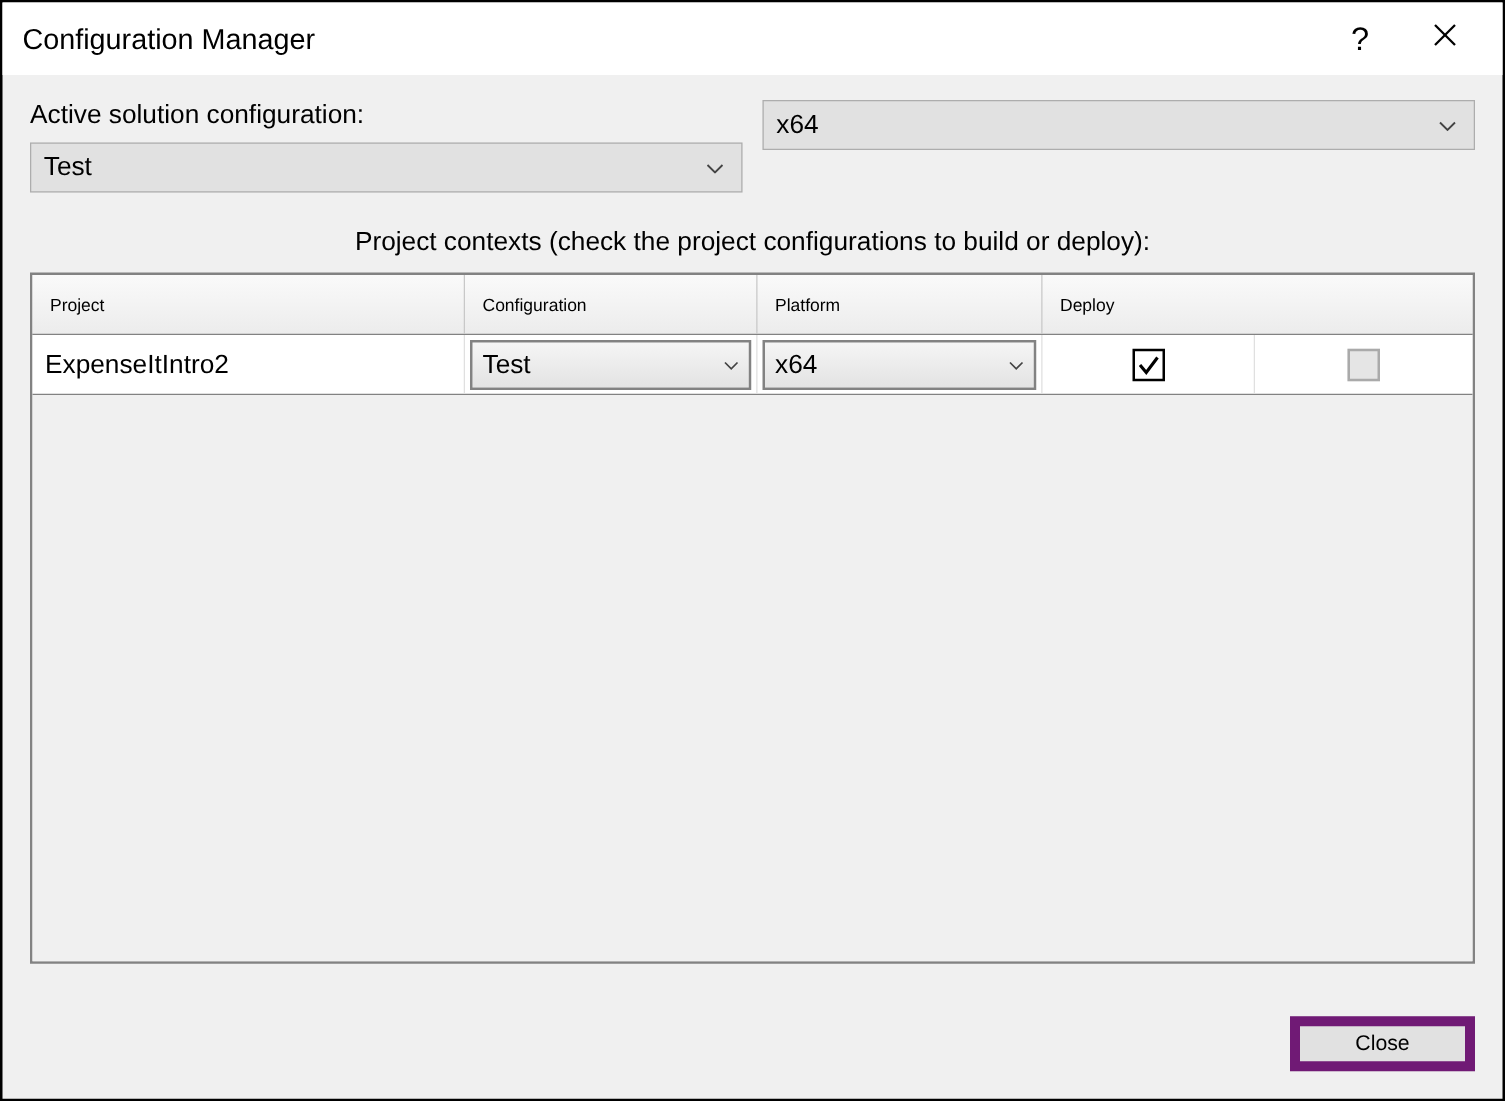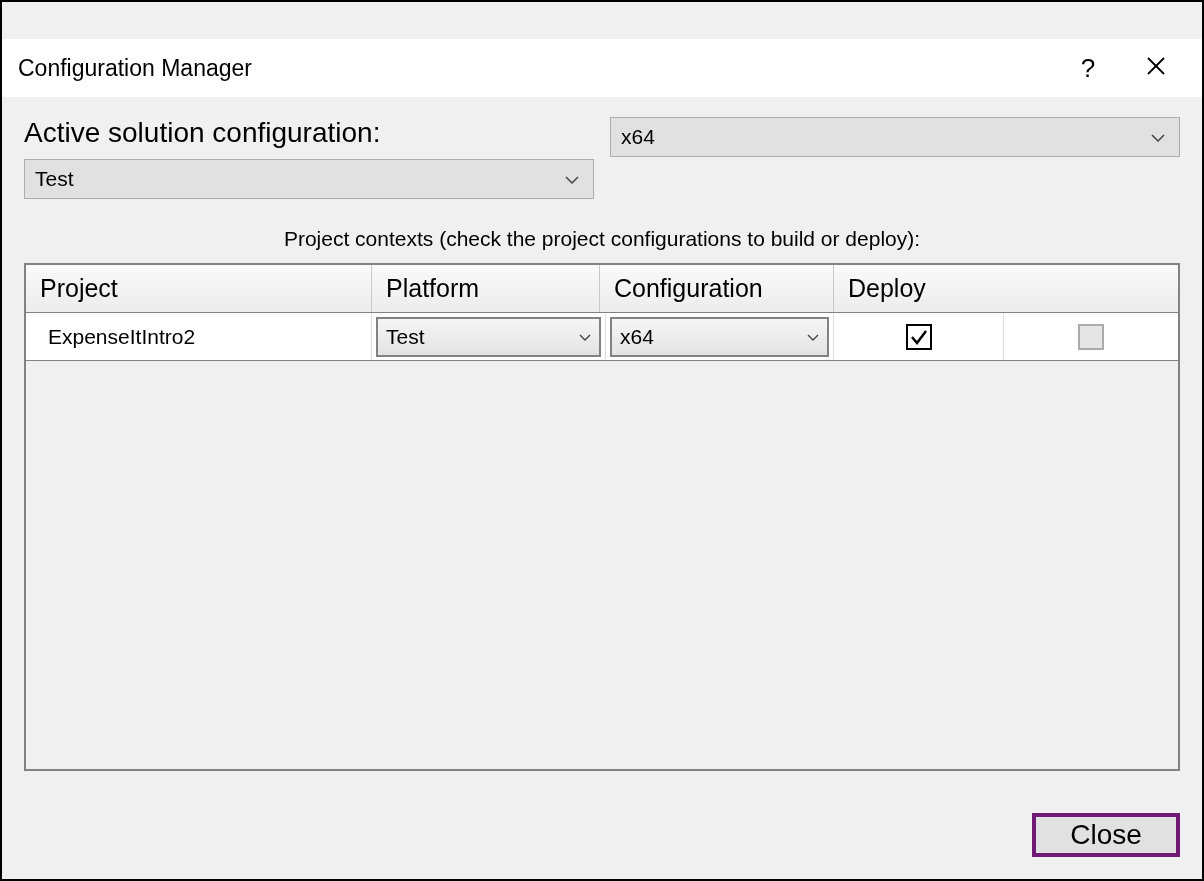--- a/index.html
+++ b/index.html
@@ -21,21 +21,20 @@
       background: #f0f0f0;
       display: flex;
       flex-direction: column;
     }
     .titlebar {
       height: 58px;
       background: #fff;
       display: flex;
       align-items: center;
       padding: 0 16px;
-      margin-top: 37px;
     }
     .titlebar-title {
       font-size: 23px;
       color: #000;
       flex: 1;
     }
     .titlebar-buttons {
       display: flex;
       align-items: center;
       gap: 8px;
@@ -67,21 +66,21 @@
       display: flex;
       gap: 16px;
       margin-bottom: 28px;
     }
     .field-group {
       flex: 1;
       display: flex;
       flex-direction: column;
     }
     .field-label {
-      font-size: 28px;
+      font-size: 21px;
       color: #000;
       margin-bottom: 10px;
     }
     .dropdown {
       height: 40px;
       border: 1px solid #adadad;
       background: #e1e1e1;
       display: flex;
       align-items: center;
       padding: 0 10px 0 10px;
@@ -114,40 +113,40 @@
       display: flex;
       height: 48px;
       background: linear-gradient(#fafafa, #ececec);
       border-bottom: 1px solid #828282;
     }
     .grid-header-cell {
       border-right: 1px solid #c8c8c8;
       display: flex;
       align-items: center;
       padding: 0 14px;
-      font-size: 25px;
+      font-size: 14px;
     }
     .grid-header-cell:last-child {
       border-right: none;
     }
     .col-project { width: 346px; }
     .col-config { width: 234px; }
     .col-platform { width: 228px; }
     .col-build { width: 170px; }
     .col-deploy { flex: 1; }
     .grid-row {
       display: flex;
       height: 48px;
       background: #fff;
       border-bottom: 1px solid #828282;
     }
     .grid-cell {
       display: flex;
       align-items: center;
-      padding: 0 22px;
+      padding: 0 10px;
       font-size: 21px;
       border-right: 1px solid #e0e0e0;
     }
     .grid-cell:last-child {
       border-right: none;
     }
     .cell-dropdown {
       height: 40px;
       border: 2px solid #828282;
       background: linear-gradient(#f5f5f5, #e3e3e3);
@@ -198,23 +197,23 @@
       background: #f0f0f0;
     }
     .footer {
       display: flex;
       justify-content: flex-end;
       padding: 22px 22px 22px 22px;
     }
     .close-btn {
       width: 148px;
       height: 44px;
-      border: 4px solid #701a75;
+      border: 8px solid #701a75;
       background: #e1e1e1;
-      font-size: 28px;
+      font-size: 17px;
       display: flex;
       align-items: center;
       justify-content: center;
       cursor: pointer;
     }
   </style>
 </head>
 <body>
 
 <div class="window">
@@ -258,22 +257,22 @@
           </span>
         </div>
       </div>
     </div>
 
     <div class="contexts-label">Project contexts (check the project configurations to build or deploy):</div>
 
     <div class="grid-container">
       <div class="grid-header">
         <div class="grid-header-cell col-project">Project</div>
+        <div class="grid-header-cell col-config">Configuration</div>
         <div class="grid-header-cell col-platform">Platform</div>
-        <div class="grid-header-cell col-config">Configuration</div>
         <div class="grid-header-cell col-deploy">Deploy</div>
       </div>
 
       <div class="grid-row">
         <div class="grid-cell col-project">ExpenseItIntro2</div>
         <div class="grid-cell col-config">
           <div class="cell-dropdown">
             <span class="cell-dropdown-value">Test</span>
             <span class="cell-dropdown-arrow">
               <svg width="12" height="7" viewBox="0 0 12 7">

